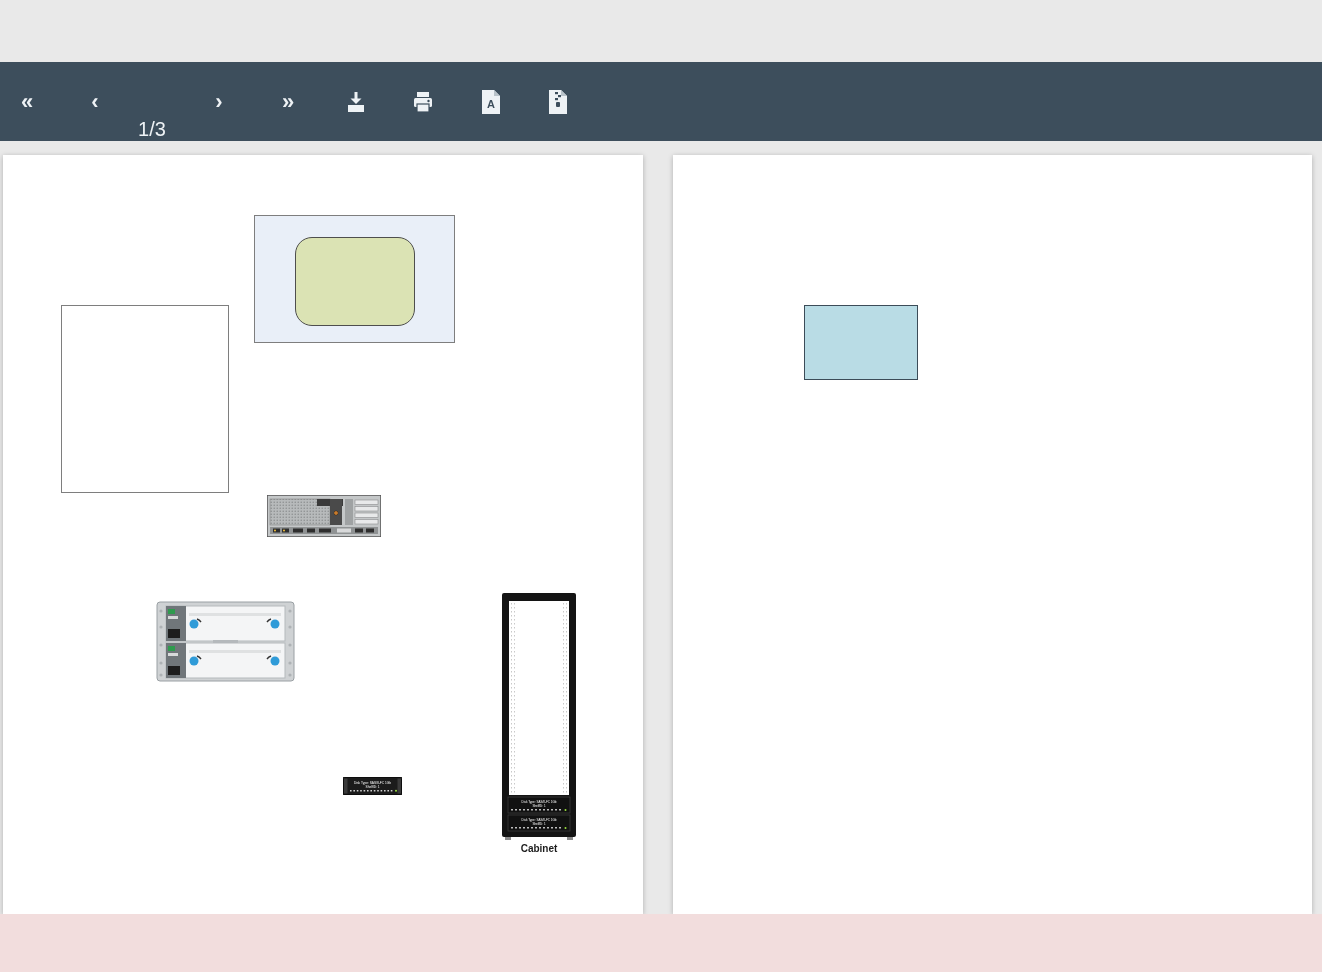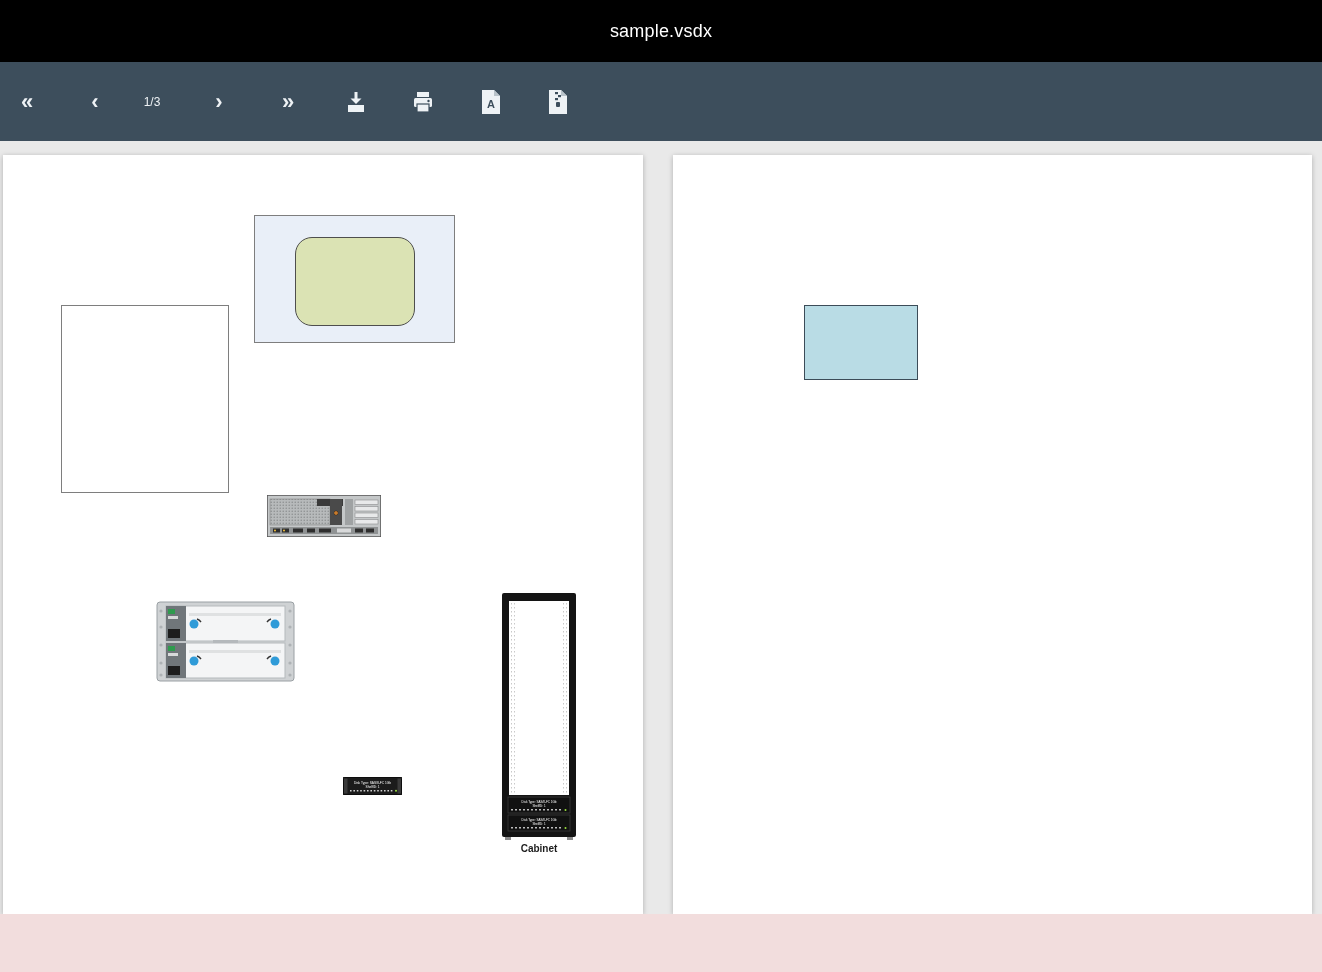--- a/index.html
+++ b/index.html
@@ -6,21 +6,21 @@
   body{width:1322px;height:972px;overflow:hidden;font-family:"Liberation Sans",sans-serif;}
   .screen{position:relative;width:1322px;height:972px;background:#e9e9e9;}
   
   .titlebar{position:absolute;left:0;top:0;width:100%;height:62px;background:#000;color:#fff;
     display:flex;align-items:center;justify-content:center;font-size:18px;letter-spacing:.2px;}
   
   .toolbar{position:absolute;left:0;top:62px;width:100%;height:79px;background:#3d4e5c;}
   .tb{position:absolute;top:0;height:79px;display:flex;align-items:center;justify-content:center;
       color:#eef2f5;cursor:pointer;}
   .tb.glyph{font-size:22px;font-weight:bold;width:40px;}
-  .tb.pgind{font-size:12px;font-weight:normal;width:60px;cursor:default;}
+  .tb.pgind{font-size:20px;font-weight:normal;width:60px;cursor:default;align-items:flex-end;}
   .tb svg{display:block;}
   
   .content{position:absolute;left:0;top:141px;width:1102px;height:773px;background:#e9e9e9;}
   .page{position:absolute;top:14px;background:#fff;box-shadow:0 1px 5px rgba(0,0,0,.25);}
   .page1{left:3px;width:640px;height:759px;}
   .page2{left:673px;width:639px;height:759px;}
   .shape{position:absolute;box-sizing:border-box;}
   .rect-white{left:58px;top:150px;width:168px;height:188px;border:1px solid #7e7e7e;background:#fff;}
   .rect-blue{left:251px;top:60px;width:201px;height:128px;background:#e9eff8;border:1px solid #7e7e7e;}
   .rounded-green{position:absolute;left:40px;top:21px;width:118px;height:87px;background:#dbe3b4;
@@ -29,23 +29,20 @@
   .cab-label{left:498px;top:688px;width:76px;text-align:center;font-size:10px;font-weight:bold;color:#1c1c1c;}
   
   .taskbar{position:absolute;left:0;top:914px;width:1322px;height:58px;background:#f2dddd;}
   .lbl{pointer-events:none;}
 </style>
 </head>
 <body>
 
 <div class="screen">
 
-  <div class="titlebar">
-    <span>sample.vsdx</span>
-  </div>
 
   <div class="toolbar">
     <div class="tb glyph" style="left:7px">
         <span>«</span>
       </div>
     <div class="tb glyph" style="left:75px">
         <span>‹</span>
       </div>
     <div class="tb pgind" style="left:122px">
         <span>1/3</span>

